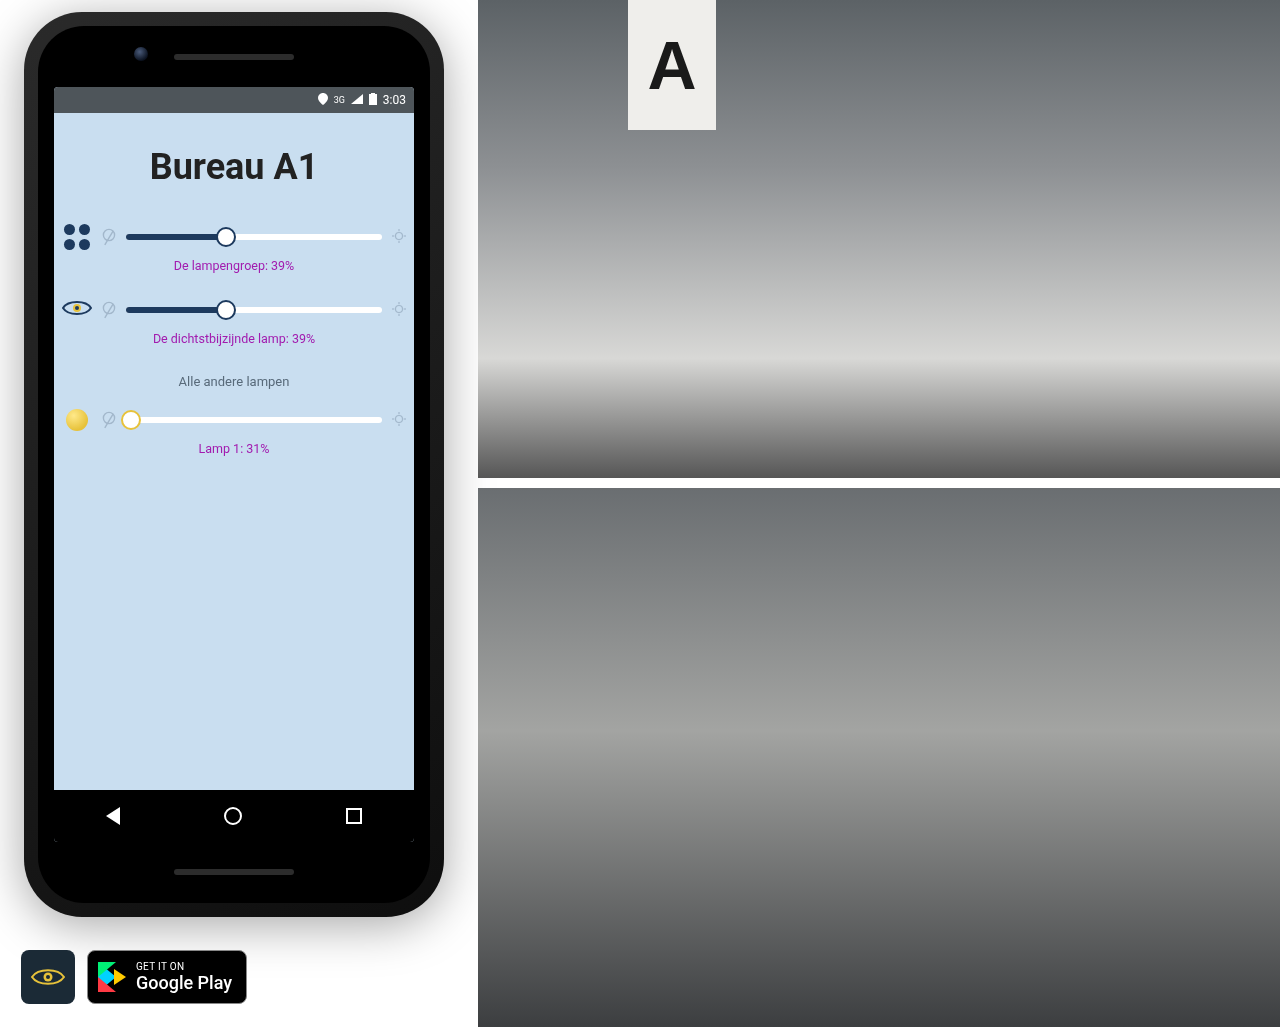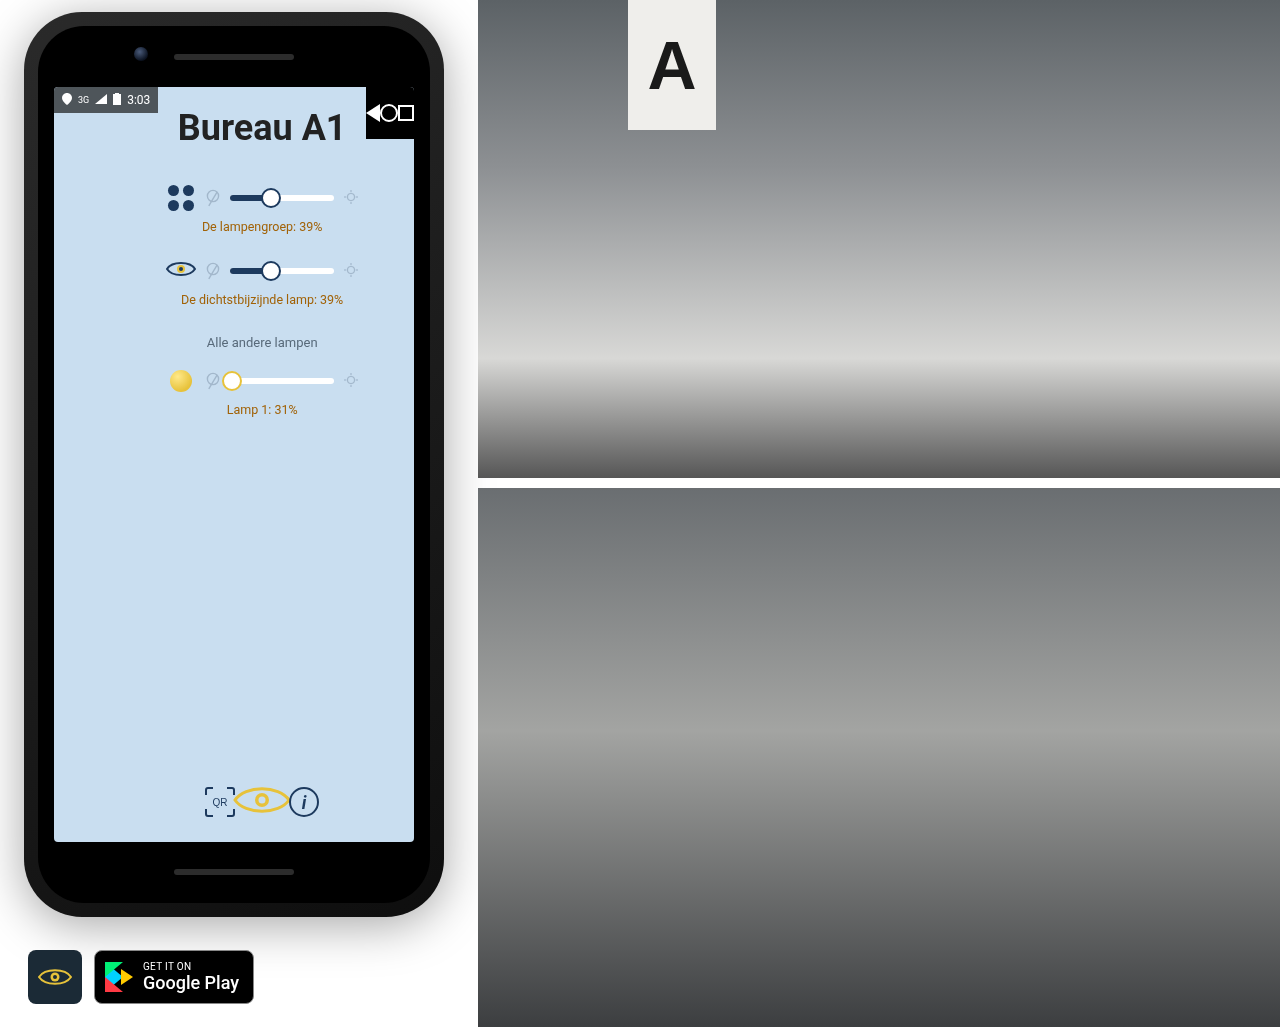--- a/index.html
+++ b/index.html
@@ -107,21 +107,22 @@
 .screen {
   position: absolute;
   top: 75px;
   left: 30px;
   right: 30px;
   bottom: 75px;
   background: #c9def0;
   border-radius: 4px;
   overflow: hidden;
   display: flex;
-  flex-direction: row;
+  flex-direction: column;
+  gap: 13px;
 }
 .status-bar {
   height: 26px;
   background: #4e555a;
   display: flex;
   justify-content: flex-end;
   align-items: center;
   gap: 6px;
   padding: 0 8px;
   color: #fff;
@@ -184,21 +185,21 @@
   height: 20px;
   background: #fff;
   border: 2px solid #1d3a5e;
   border-radius: 50%;
   transform: translate(-50%, -50%);
 }
 .thumb.yellow { border-color: #e7c23a; }
 .track-fill.yellow { background: #e7c23a; }
 .slider-caption {
   font-size: 12.5px;
-  color: #a16207;
+  color: #a21caf;
   margin-bottom: 22px;
 }
 .section-label {
   font-size: 13px;
   color: #586a7a;
   margin: 6px 8px 16px;
 }
 
 .icon-group {
   width: 28px; height: 28px; position: relative;
@@ -253,21 +254,21 @@
   width: 18px; height: 18px; border: 2px solid #fff; border-radius: 50%;
 }
 .android-nav .sq {
   width: 16px; height: 16px; border: 2px solid #fff;
 }
 
 
 .badges {
   position: absolute;
   bottom: 23px;
-  left: 28px;
+  left: 21px;
   display: flex;
   gap: 12px;
   align-items: center;
 }
 .badge-app-icon {
   width: 54px; height: 54px;
   background: #1b2a36;
   border-radius: 8px;
   display: flex; align-items: center; justify-content: center;
 }
@@ -433,40 +434,20 @@
                     <line x1="0" y1="6" x2="2" y2="6"></line>
                     <line x1="10" y1="6" x2="12" y2="6"></line>
                   </g>
                 </svg>
             </span>
           </div>
           <div class="slider-caption">Lamp 1: 31%</div>
 
           <div style="flex:1"></div>
 
-          <div class="nav-bottom">
-            <div class="nav-btn">
-              <svg class="qr-icon" viewBox="0 0 34 34" fill="none" stroke="#1d3a5e" stroke-width="2">
-                <path d="M3 10V5a2 2 0 012-2h5M31 10V5a2 2 0 00-2-2h-5M3 24v5a2 2 0 002 2h5M31 24v5a2 2 0 01-2 2h-5"></path>
-                <text x="17" y="21" text-anchor="middle" font-size="10" fill="#1d3a5e" stroke="none" font-family="Arial">QR</text>
-              </svg>
-            </div>
-            <div class="nav-btn">
-              <span class="eye-big">
-                <svg viewBox="0 0 58 34">
-                    <path d="M2 17 C12 2 46 2 56 17 C46 32 12 32 2 17 Z" fill="none" stroke="#e7c23a" stroke-width="3"></path>
-                    <circle cx="29" cy="17" r="7" fill="#e7c23a"></circle>
-                    <circle cx="29" cy="17" r="3.5" fill="#c9def0"></circle>
-                  </svg>
-              </span>
-            </div>
-            <div class="nav-btn">
-              <div class="info-circle">i</div>
-            </div>
-          </div>
         </div>
 
         <div class="android-nav">
           <div class="tri"></div>
           <div class="circ"></div>
           <div class="sq"></div>
         </div>
       </div>
       <div class="speaker-bot"></div>
     </div>

